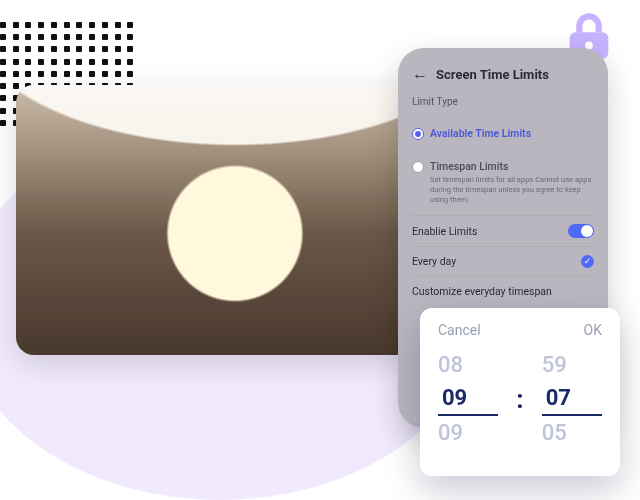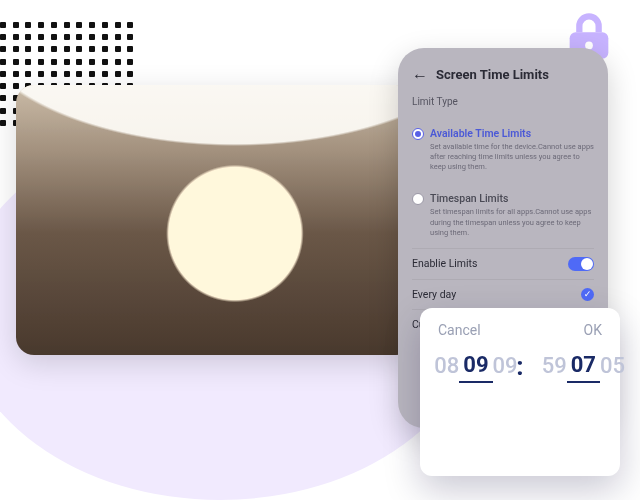--- a/index.html
+++ b/index.html
@@ -44,21 +44,21 @@
   .phone .row .val{color:#555460;}
   .phone .toggle{width:26px;height:14px;border-radius:8px;background:#4f6af6;position:relative;}
   .phone .toggle::after{content:"";position:absolute;right:1px;top:1px;width:12px;height:12px;border-radius:50%;background:#fff;}
   .phone .check{width:13px;height:13px;border-radius:50%;background:#4f6af6;color:#fff;font-size:9px;line-height:13px;text-align:center;}
   .phone .ring{width:13px;height:13px;border-radius:50%;border:1.5px solid #b7b5c2;}
 
   
   .picker{position:absolute;right:20px;bottom:24px;width:200px;height:168px;background:#fff;border-radius:12px;box-shadow:0 14px 36px rgba(15,10,60,.22);padding:14px 18px 10px;}
   .picker .bar{display:flex;justify-content:space-between;font-size:14px;color:#9aa0b4;margin-bottom:10px;}
   .picker .wheels{display:flex;justify-content:center;align-items:center;gap:18px;}
-  .picker .col{display:flex;flex-direction:row;align-items:center;width:64px;}
+  .picker .col{display:flex;flex-direction:column;width:64px;}
   .picker .col span{font-size:22px;color:#bfc4d8;line-height:1.5;font-weight:500;}
   .picker .col span.sel{color:#1a2a66;font-weight:700;border-bottom:2.5px solid #1a2a66;padding:0 4px;}
   .picker .colon{font-size:26px;font-weight:700;color:#1a2a66;}
 </style>
 </head>
 <body>
 
 <div class="blob"></div>
 
 <div class="dots">
@@ -181,21 +181,20 @@
     <span class="back">←</span>
     <h1>Screen Time Limits</h1>
   </div>
 
   <div class="sect-label">Limit Type</div>
 
   <div class="opt selected">
     <span class="radio"></span>
     <span class="lab">Available Time Limits</span>
   </div>
-  <div class="desc">Set available time for the device.Cannot use apps after reaching time limits unless you agree to keep using them.</div>
 
   <div class="opt unsel">
     <span class="radio open"></span>
     <span class="lab">Timespan Limits</span>
   </div>
   <div class="desc">Set timespan limits for all apps.Cannot use apps during the timespan unless you agree to keep using them.</div>
 
   <div class="row">
     <span>Enablie Limits</span>
     <span class="toggle"></span>

